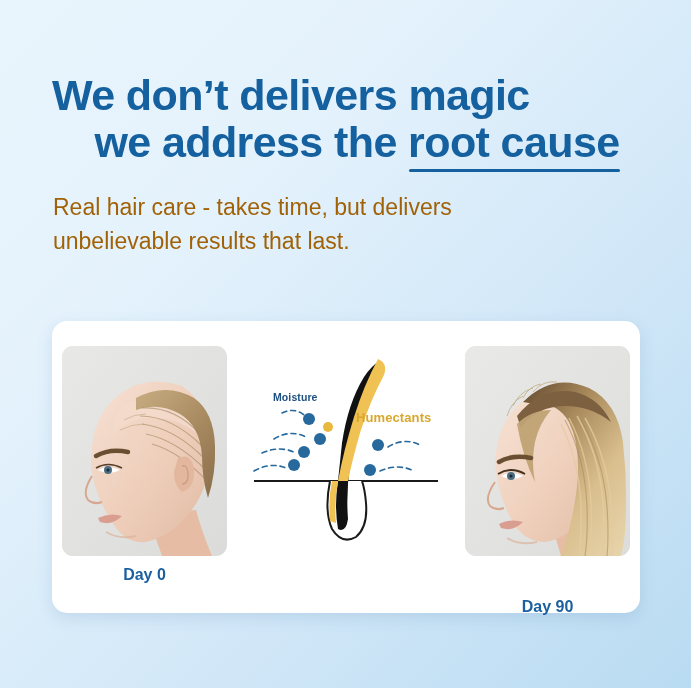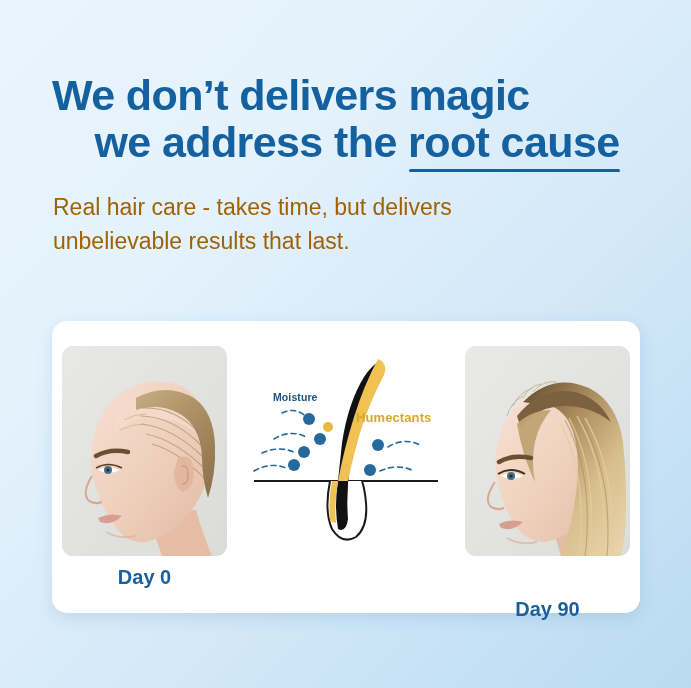--- a/index.html
+++ b/index.html
@@ -88,21 +88,21 @@
 
   .photo-inner {
     position: absolute;
     inset: 0;
     overflow: hidden;
   }
 
   .daylabel {
     position: absolute;
     top: 245px;
-    font-size: 20px;
+    font-size: 16px;
     font-weight: 700;
     color: #1a5f9e;
     width: 165px;
     text-align: center;
   }
   .daylabel.left  { left: 10px; }
   .daylabel.right { right: 10px; margin-top: 32px; }
 
   
   .diagram {

